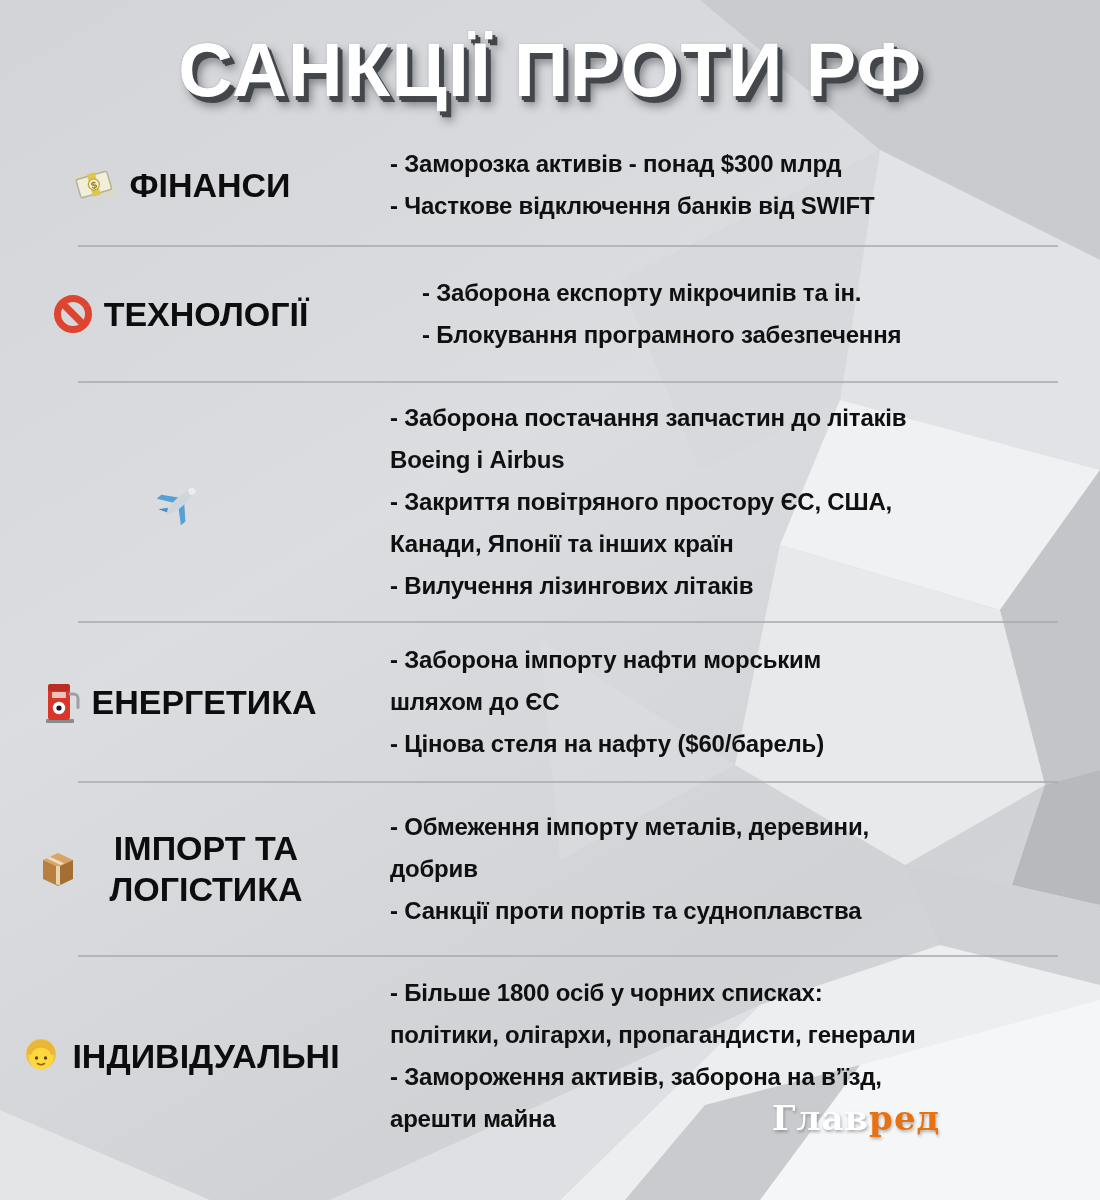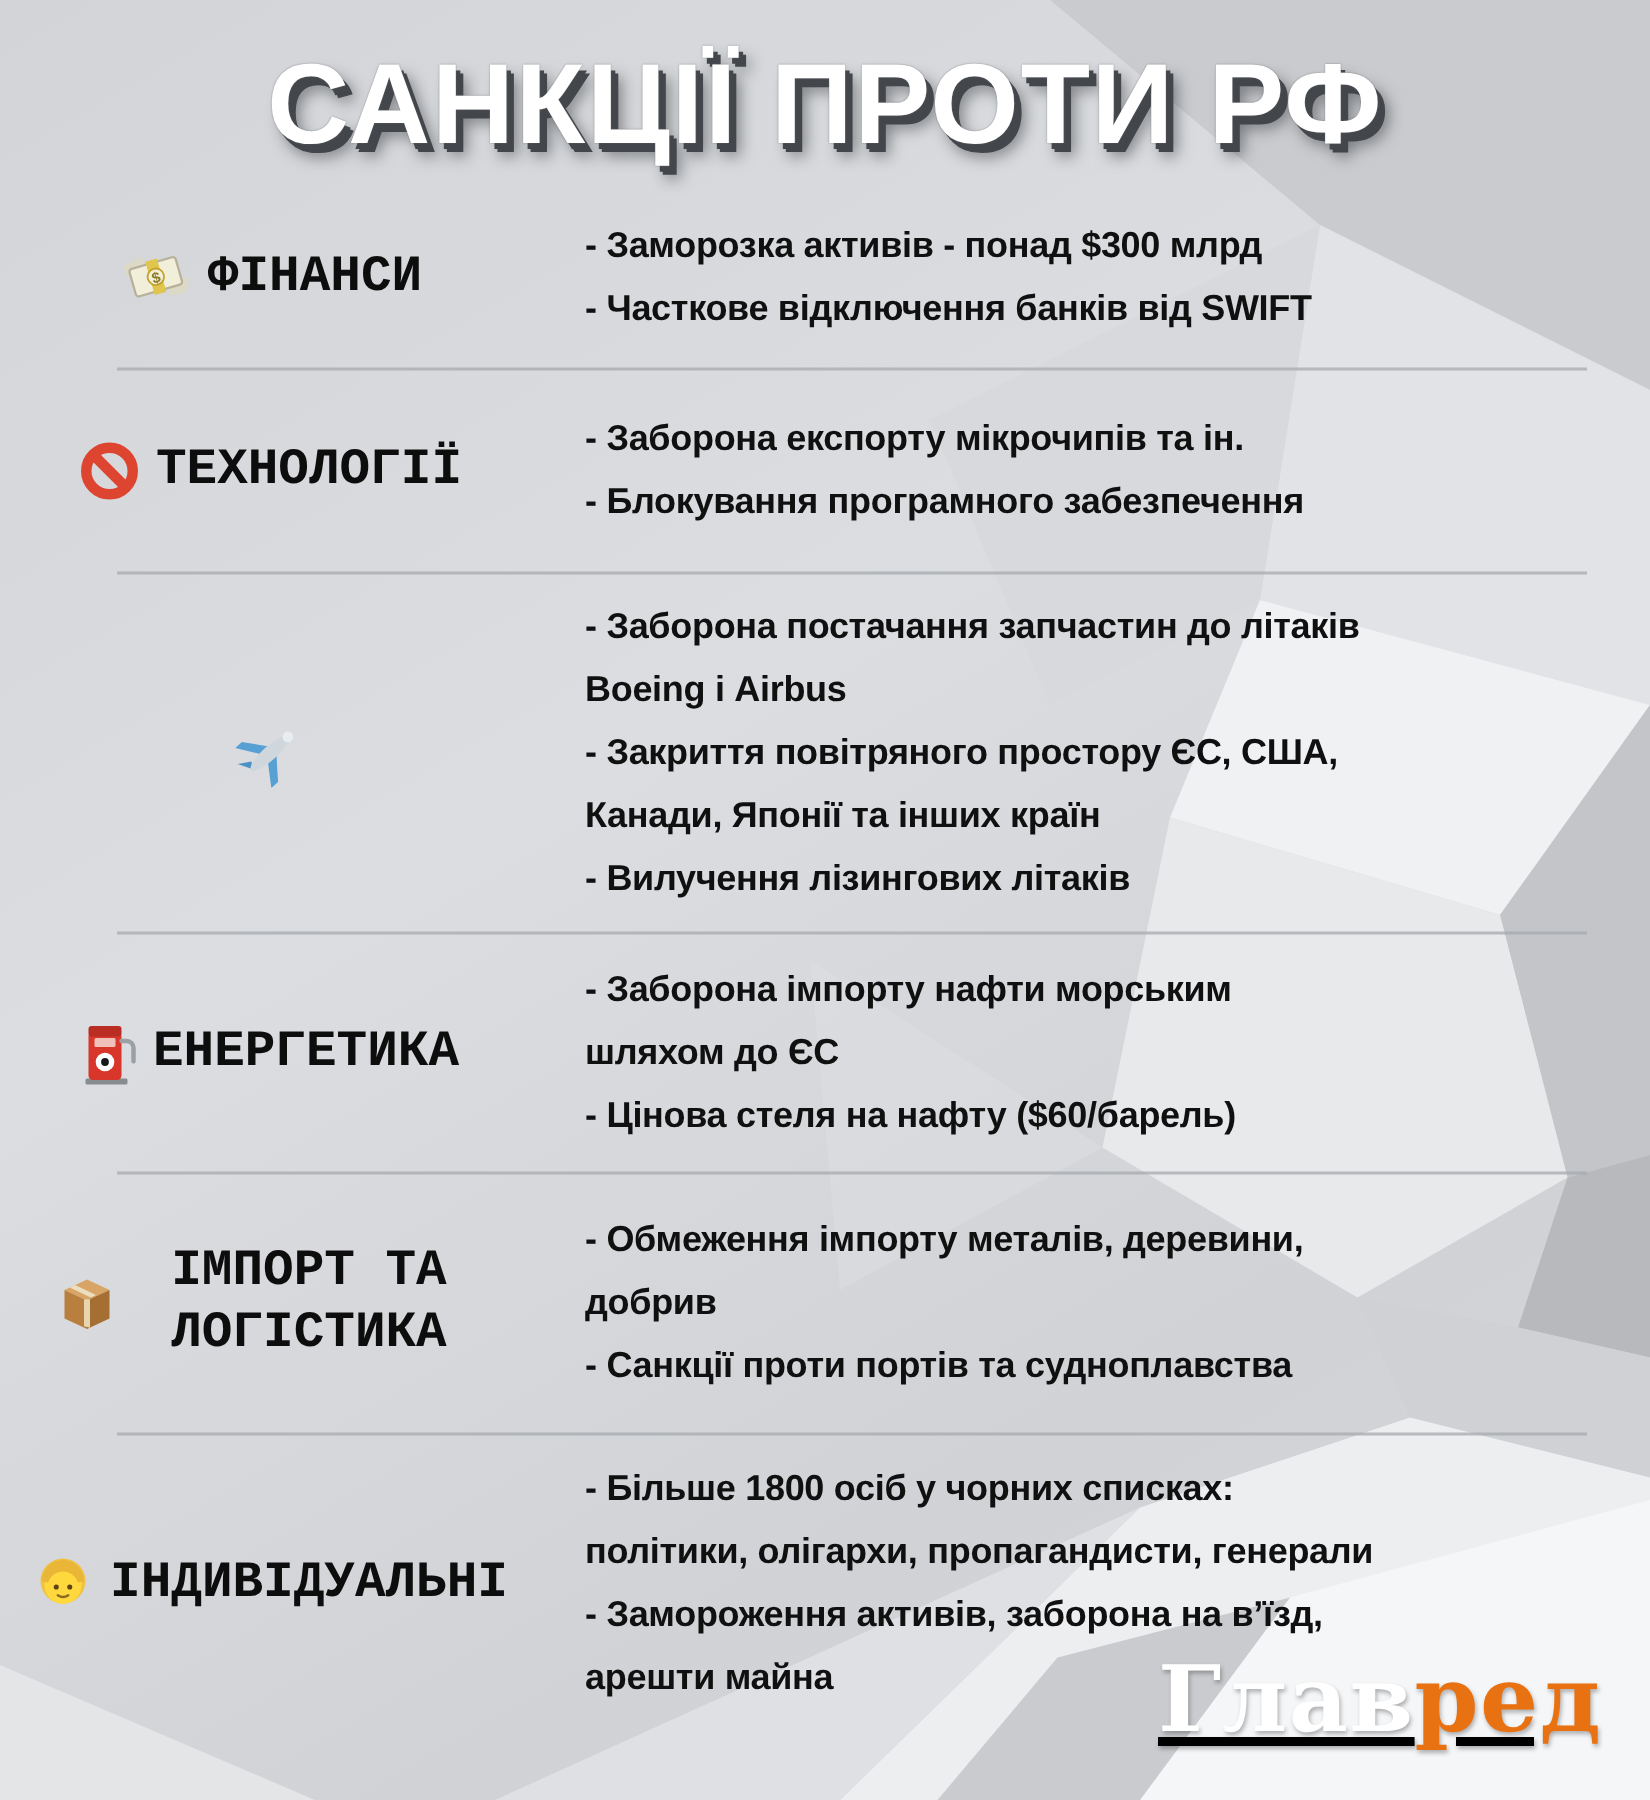--- a/index.html
+++ b/index.html
@@ -29,56 +29,55 @@
   }
 
   .row{display:flex;align-items:center;padding:6px 14px 6px 0;}
   .label-col{
     flex:0 0 360px;
     display:flex;align-items:center;justify-content:center;
     gap:10px;
     font-size:34px;font-weight:bold;color:#0d0d0d;
     text-align:center;line-height:1.2;
   }
-  .label-col .cat-label{display:inline-block;font-family:Liberation Mono, monospace;}
+  .label-col .cat-label{display:inline-block;}
   .label-narrow .cat-label{max-width:235px;}
   .icon{flex:0 0 auto;display:inline-flex;align-items:center;justify-content:center;}
   .icon svg{display:block;}
 
   .text-col{flex:1;padding:0 4px 0 30px;}
   .bullet{
     font-size:24px;font-weight:bold;color:#101010;
     line-height:42px;letter-spacing:-0.2px;
     white-space:pre-line;
   }
 
   .divider{
     border:none;height:0;
     border-top:2px solid #a7a9ac;
     margin:2px 42px 2px 78px;
     opacity:.75;
   }
 
   .r1{min-height:104px;}
-  .r2{min-height:118px;}
+  .r2{min-height:118px;gap:32px;}
   .r3{min-height:222px;}
   .r4{min-height:142px;}
   .r5{min-height:156px;align-items:center;}
   .r6{min-height:182px;}
 
   .logo{
     position:absolute;
     left:772px;top:1098px;
     z-index:3;
     font-family:"DejaVu Serif", serif;
     font-weight:bold;
-    font-size:61px;
+    font-size:34px;
     letter-spacing:1px;
     text-shadow:1px 2px 3px rgba(40,40,40,.35);
-    text-decoration:underline;
   }
   .logo .lg-white{color:#ffffff;}
   .logo .lg-orange{color:#e87211;}
 </style>
 </head>
 <body>
 
 <div class="poster">
 
   <svg class="bg" viewBox="0 0 1100 1200" aria-hidden="true">

